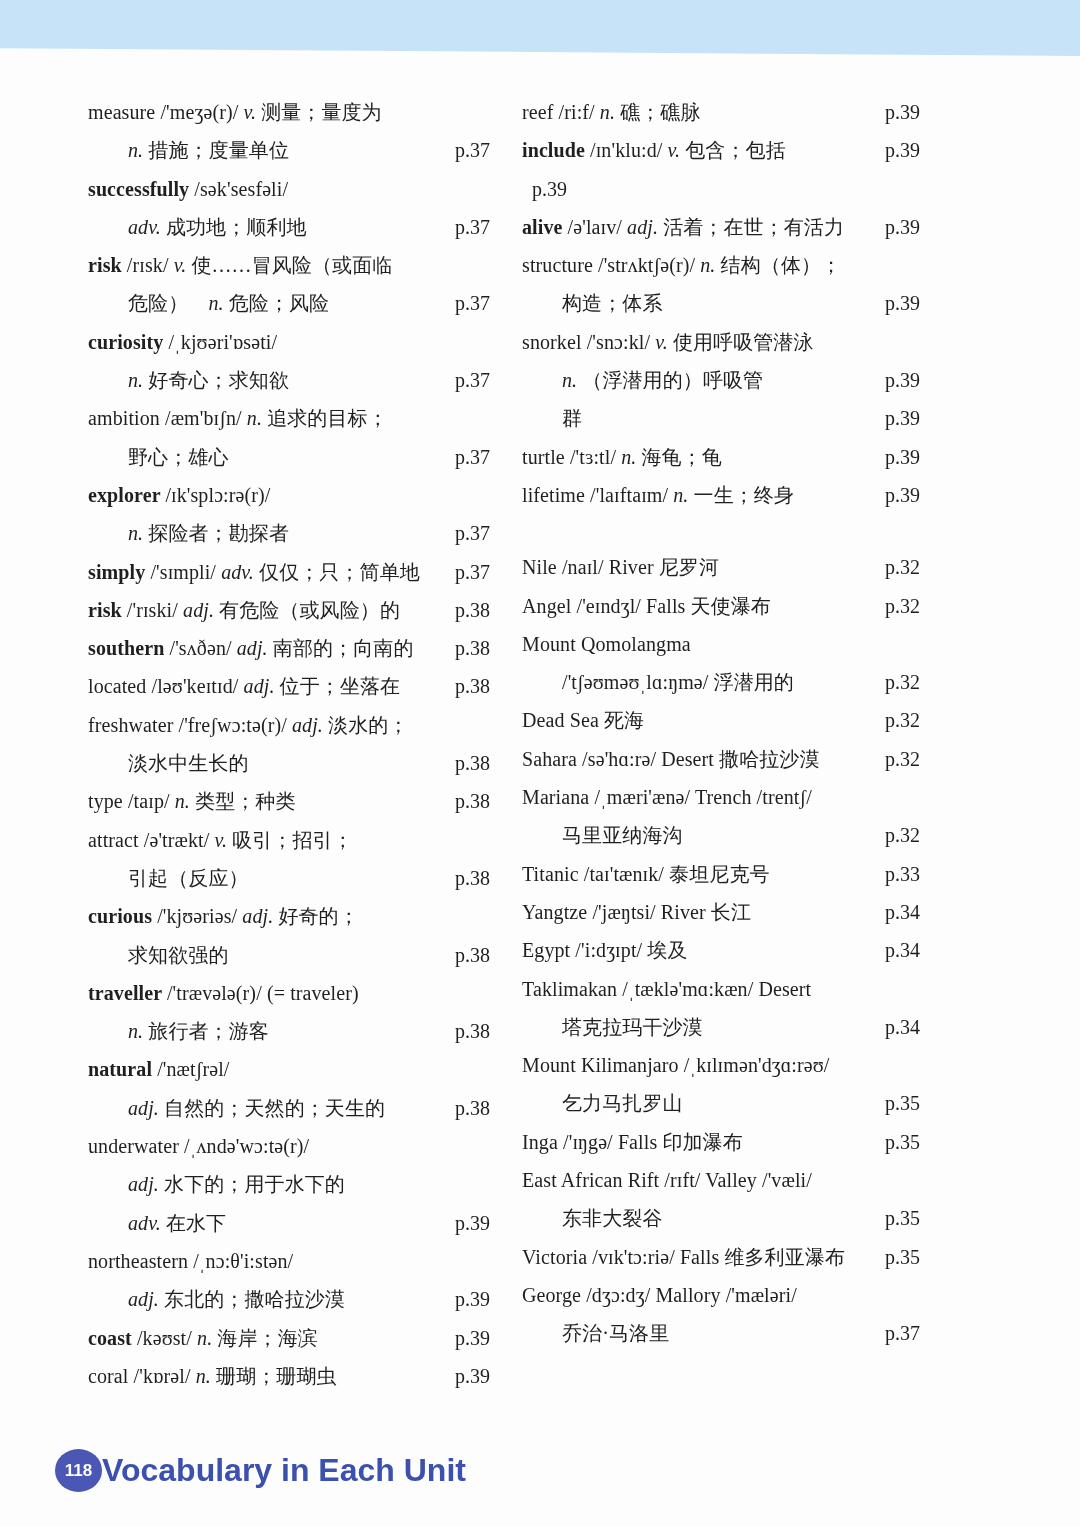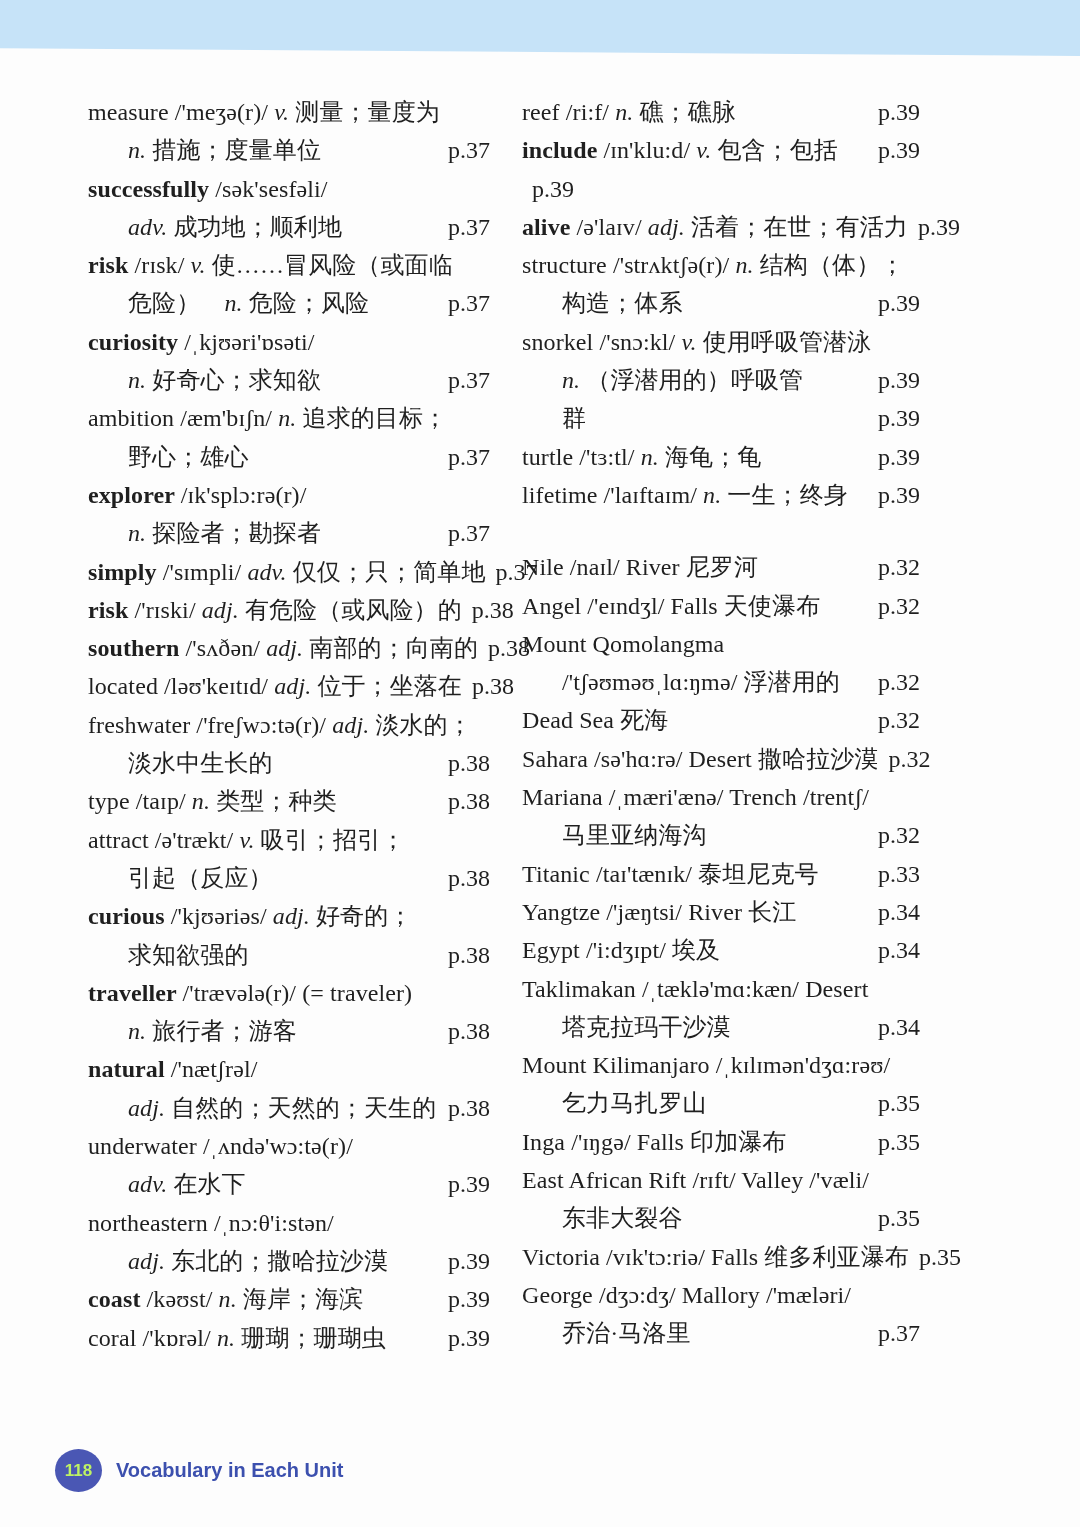--- a/index.html
+++ b/index.html
@@ -9,45 +9,45 @@
     font-family:"Liberation Serif","DejaVu Serif",serif;
     color:#1f1f1f;
     position:relative;
     overflow:hidden;
   }
   .header-bar{
     position:absolute;left:0;top:0;width:1080px;height:56px;
     background:#c6e3f8;
     clip-path:polygon(0 0,100% 0,100% 100%,0 86%);
   }
-  .col{position:absolute;top:93px;font-size:24px;font-family:Liberation Serif, serif;}
+  .col{position:absolute;top:93px;font-size:20px;font-family:Liberation Serif, serif;}
   .col-left{left:88px;width:402px;}
   .col-right{left:522px;width:398px;}
   .line{
     display:flex;justify-content:space-between;align-items:baseline;
     height:38.3px;line-height:38.3px;white-space:nowrap;
   }
   .line.indent{padding-left:40px;text-align:center;}
   .entry{letter-spacing:0.1px;}
   .hw{font-weight:bold;}
   .pos{font-style:italic;}
   .pg{padding-left:10px;}
   .spacer{height:34px;}
   .footer{position:absolute;left:55px;top:1449px;display:flex;align-items:center;}
   .badge{
     width:47px;height:43px;border-radius:50%;
-    background:#4a57b4;color:#bef264;
+    background:#4a57b4;color:#ffffff;
     font-family:"Liberation Sans","DejaVu Sans",sans-serif;
     font-size:17px;font-weight:bold;
     display:flex;align-items:center;justify-content:center;
   }
   .footer-label{
-    margin-left:14px;
+    margin-left:0;
     font-family:"Liberation Sans","DejaVu Sans",sans-serif;
-    font-size:20px;font-weight:bold;color:#3c50ae;
+    font-size:32px;font-weight:bold;color:#3c50ae;
   }
 </style>
 </head>
 <body>
 
 <div class="header-bar"></div>
 
 <div class="col col-left">
     <div class="line">
       <span class="entry"><span>measure /'meʒə(r)/ </span><span class="pos">v. </span><span>测量；量度为</span></span>
@@ -141,20 +141,23 @@
     </div>
     <div class="line">
       <span class="entry"><span class="hw">natural </span><span>/'nætʃrəl/</span></span>
     </div>
     <div class="line indent">
       <span class="entry"><span class="pos">adj. </span><span>自然的；天然的；天生的</span></span>
       <span class="pg">p.38</span>
     </div>
     <div class="line">
       <span class="entry"><span>underwater /ˌʌndə'wɔ:tə(r)/</span></span>
+    </div>
+    <div class="line indent">
+      <span class="entry"><span class="pos">adj. </span><span>水下的；用于水下的</span></span>
     </div>
     <div class="line indent">
       <span class="entry"><span class="pos">adv. </span><span>在水下</span></span>
       <span class="pg">p.39</span>
     </div>
     <div class="line">
       <span class="entry"><span>northeastern /ˌnɔ:θ'i:stən/</span></span>
     </div>
     <div class="line indent">
       <span class="entry"><span class="pos">adj. </span><span>东北的；撒哈拉沙漠</span></span>

